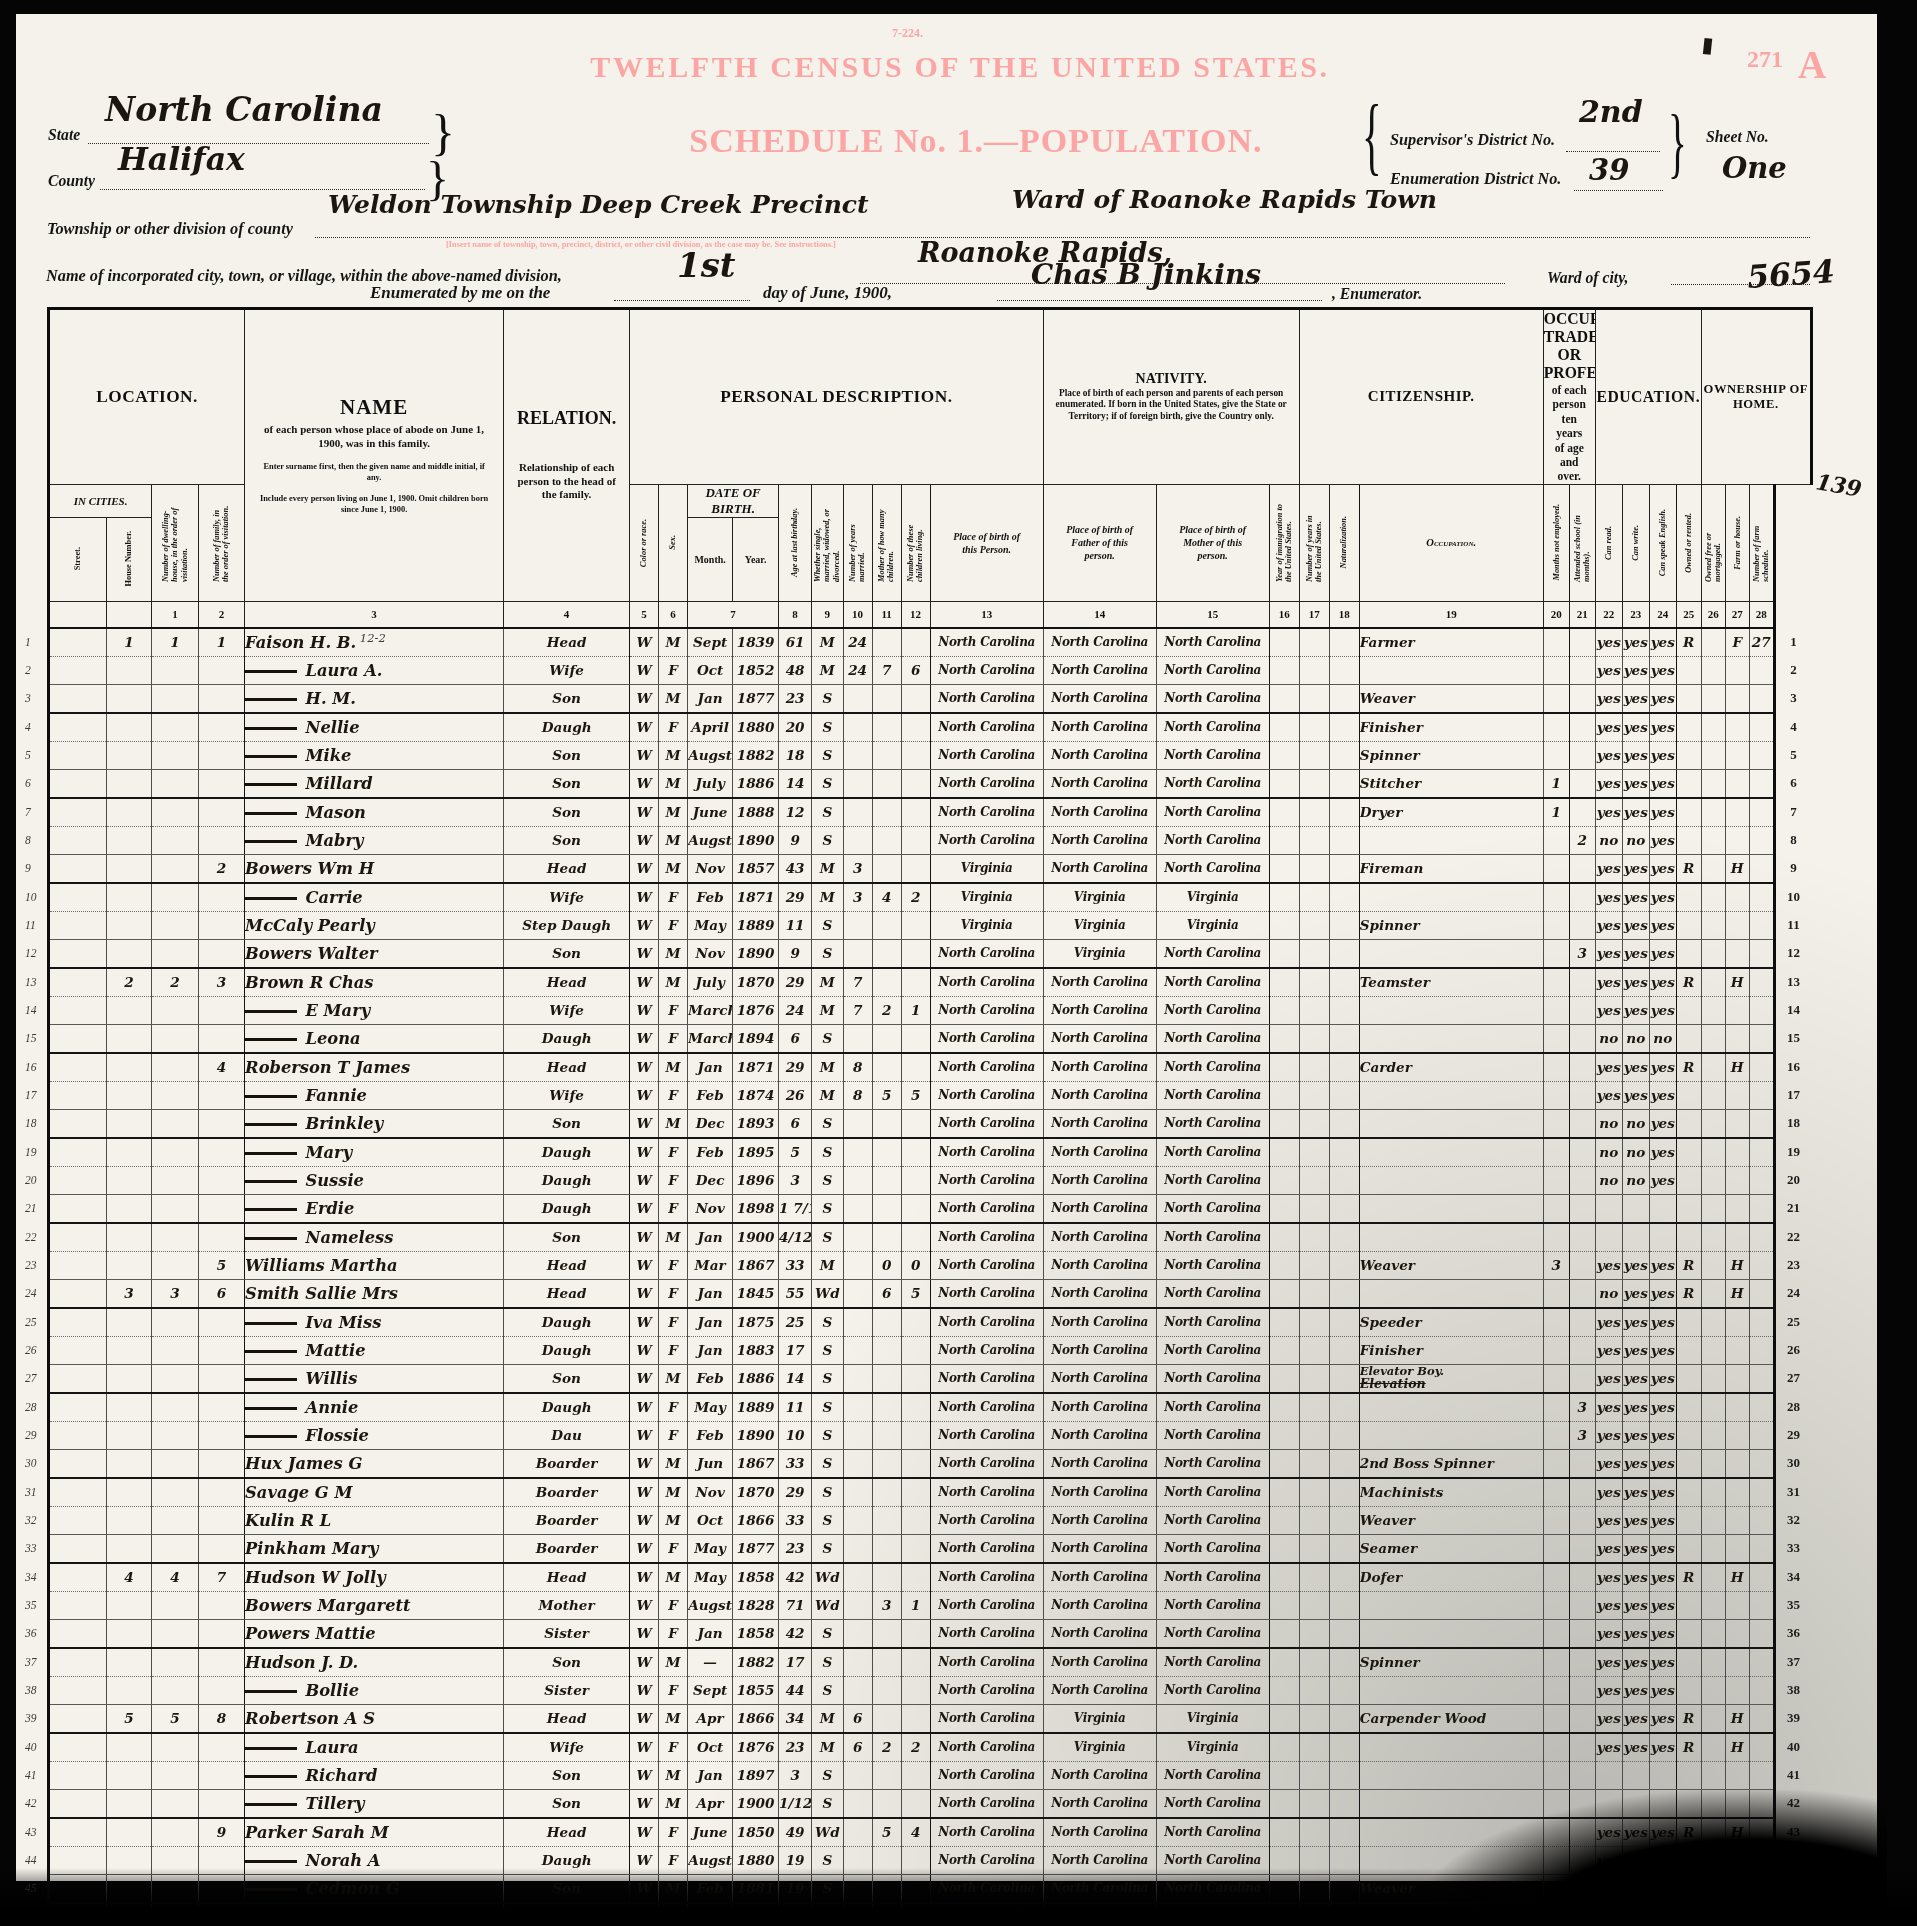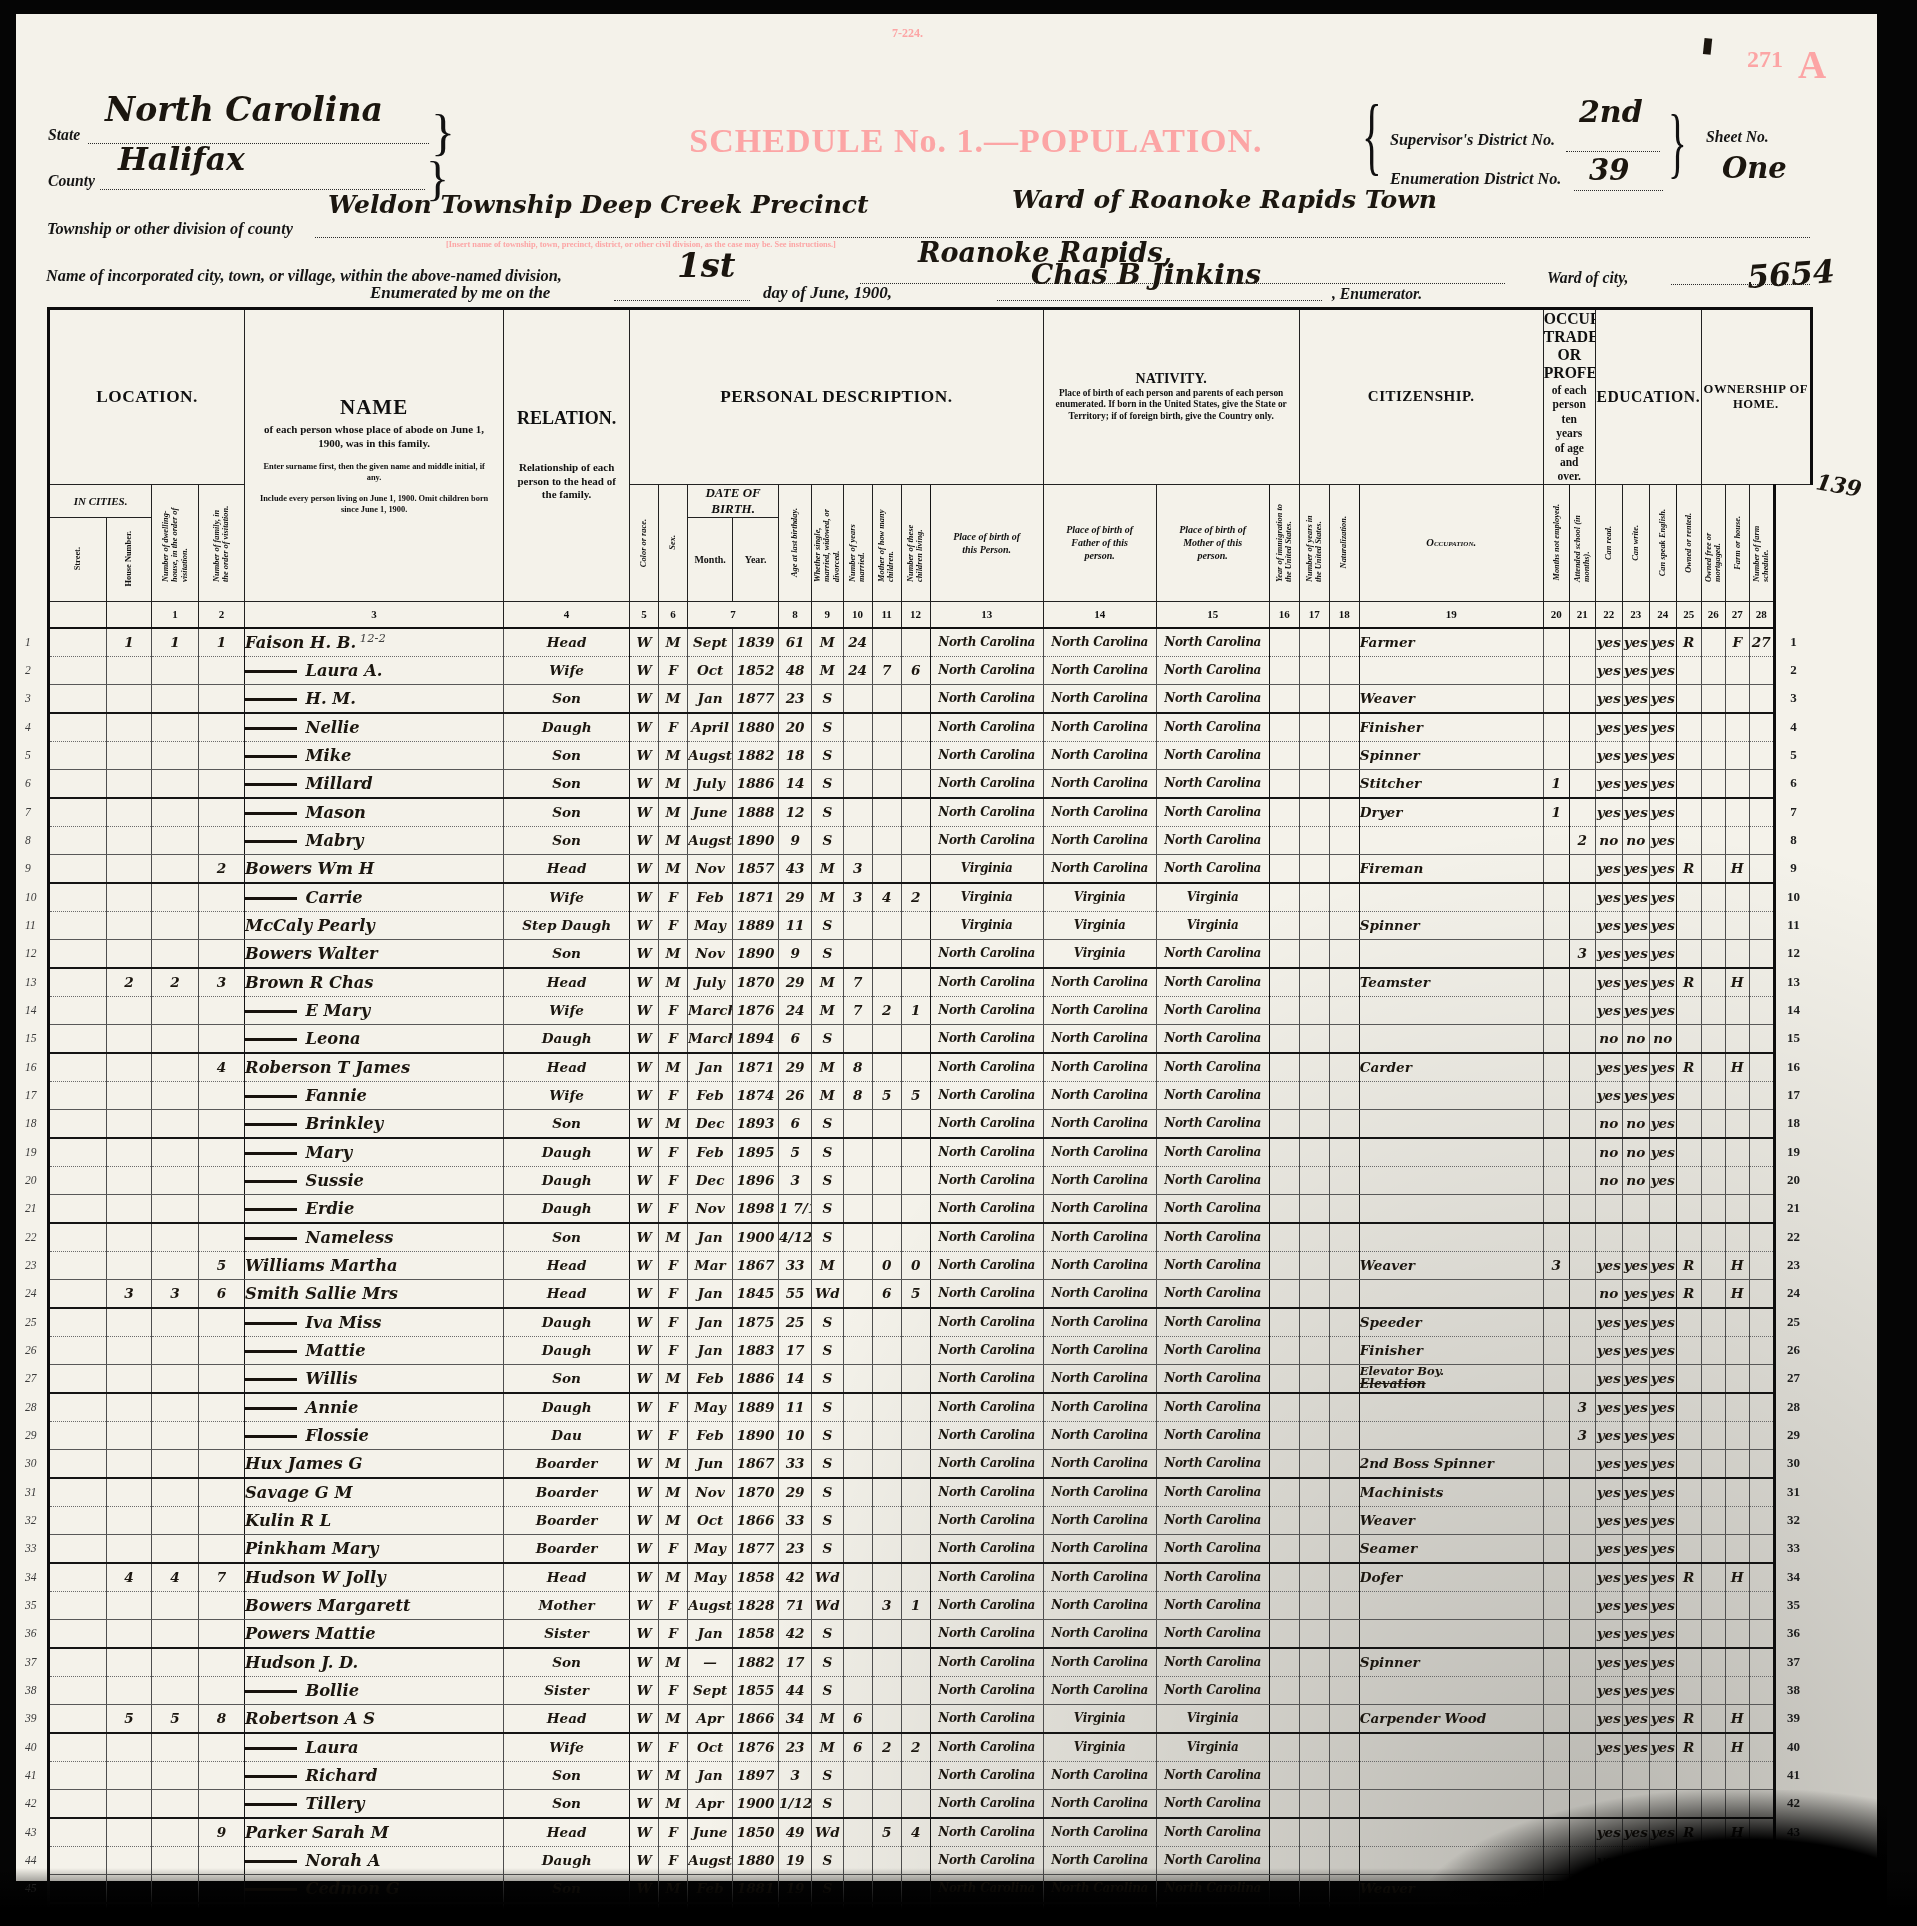--- a/index.html
+++ b/index.html
@@ -61,20 +61,21 @@
   .grpDesc{font-size:9.4px;font-weight:bold;line-height:1.25;padding:1px 7.3px 0 7.3px;}
   .poblab{font-size:10px;font-weight:bold;line-height:1.3;}
 </style>
 </head>
 <body>
 
 <div class="page">
   <div class="paper"></div>
 
   <div class="abs printed" style="left:892px;top:26px;font-size:12px;font-weight:bold;">7-224.</div>
+  <div class="abs titleMain printed" style="left:252px;top:50px;width:1416px;">TWELFTH CENSUS OF THE UNITED STATES.</div>
 
   <div class="abs hand" style="left:1702px;top:31.5px;font-size:21px;transform:rotate(6deg);">▮</div>
   <div class="abs printed" style="left:1747px;top:46px;font-size:24px;font-weight:bold;">271</div>
   <div class="abs printed" style="left:1798px;top:42px;font-size:39px;font-weight:bold;">A</div>
 
   <div class="abs titleSched printed" style="left:504px;top:122px;width:944px;">SCHEDULE No. 1.—POPULATION.</div>
 
   <div class="abs lbl" style="left:48px;top:126px;font-size:15.7px;">State</div>
   <div class="abs hand" style="left:105px;top:90px;font-size:33px;">North Carolina</div>
   <div class="abs dotline" style="left:88px;top:143px;width:341px;"></div>

